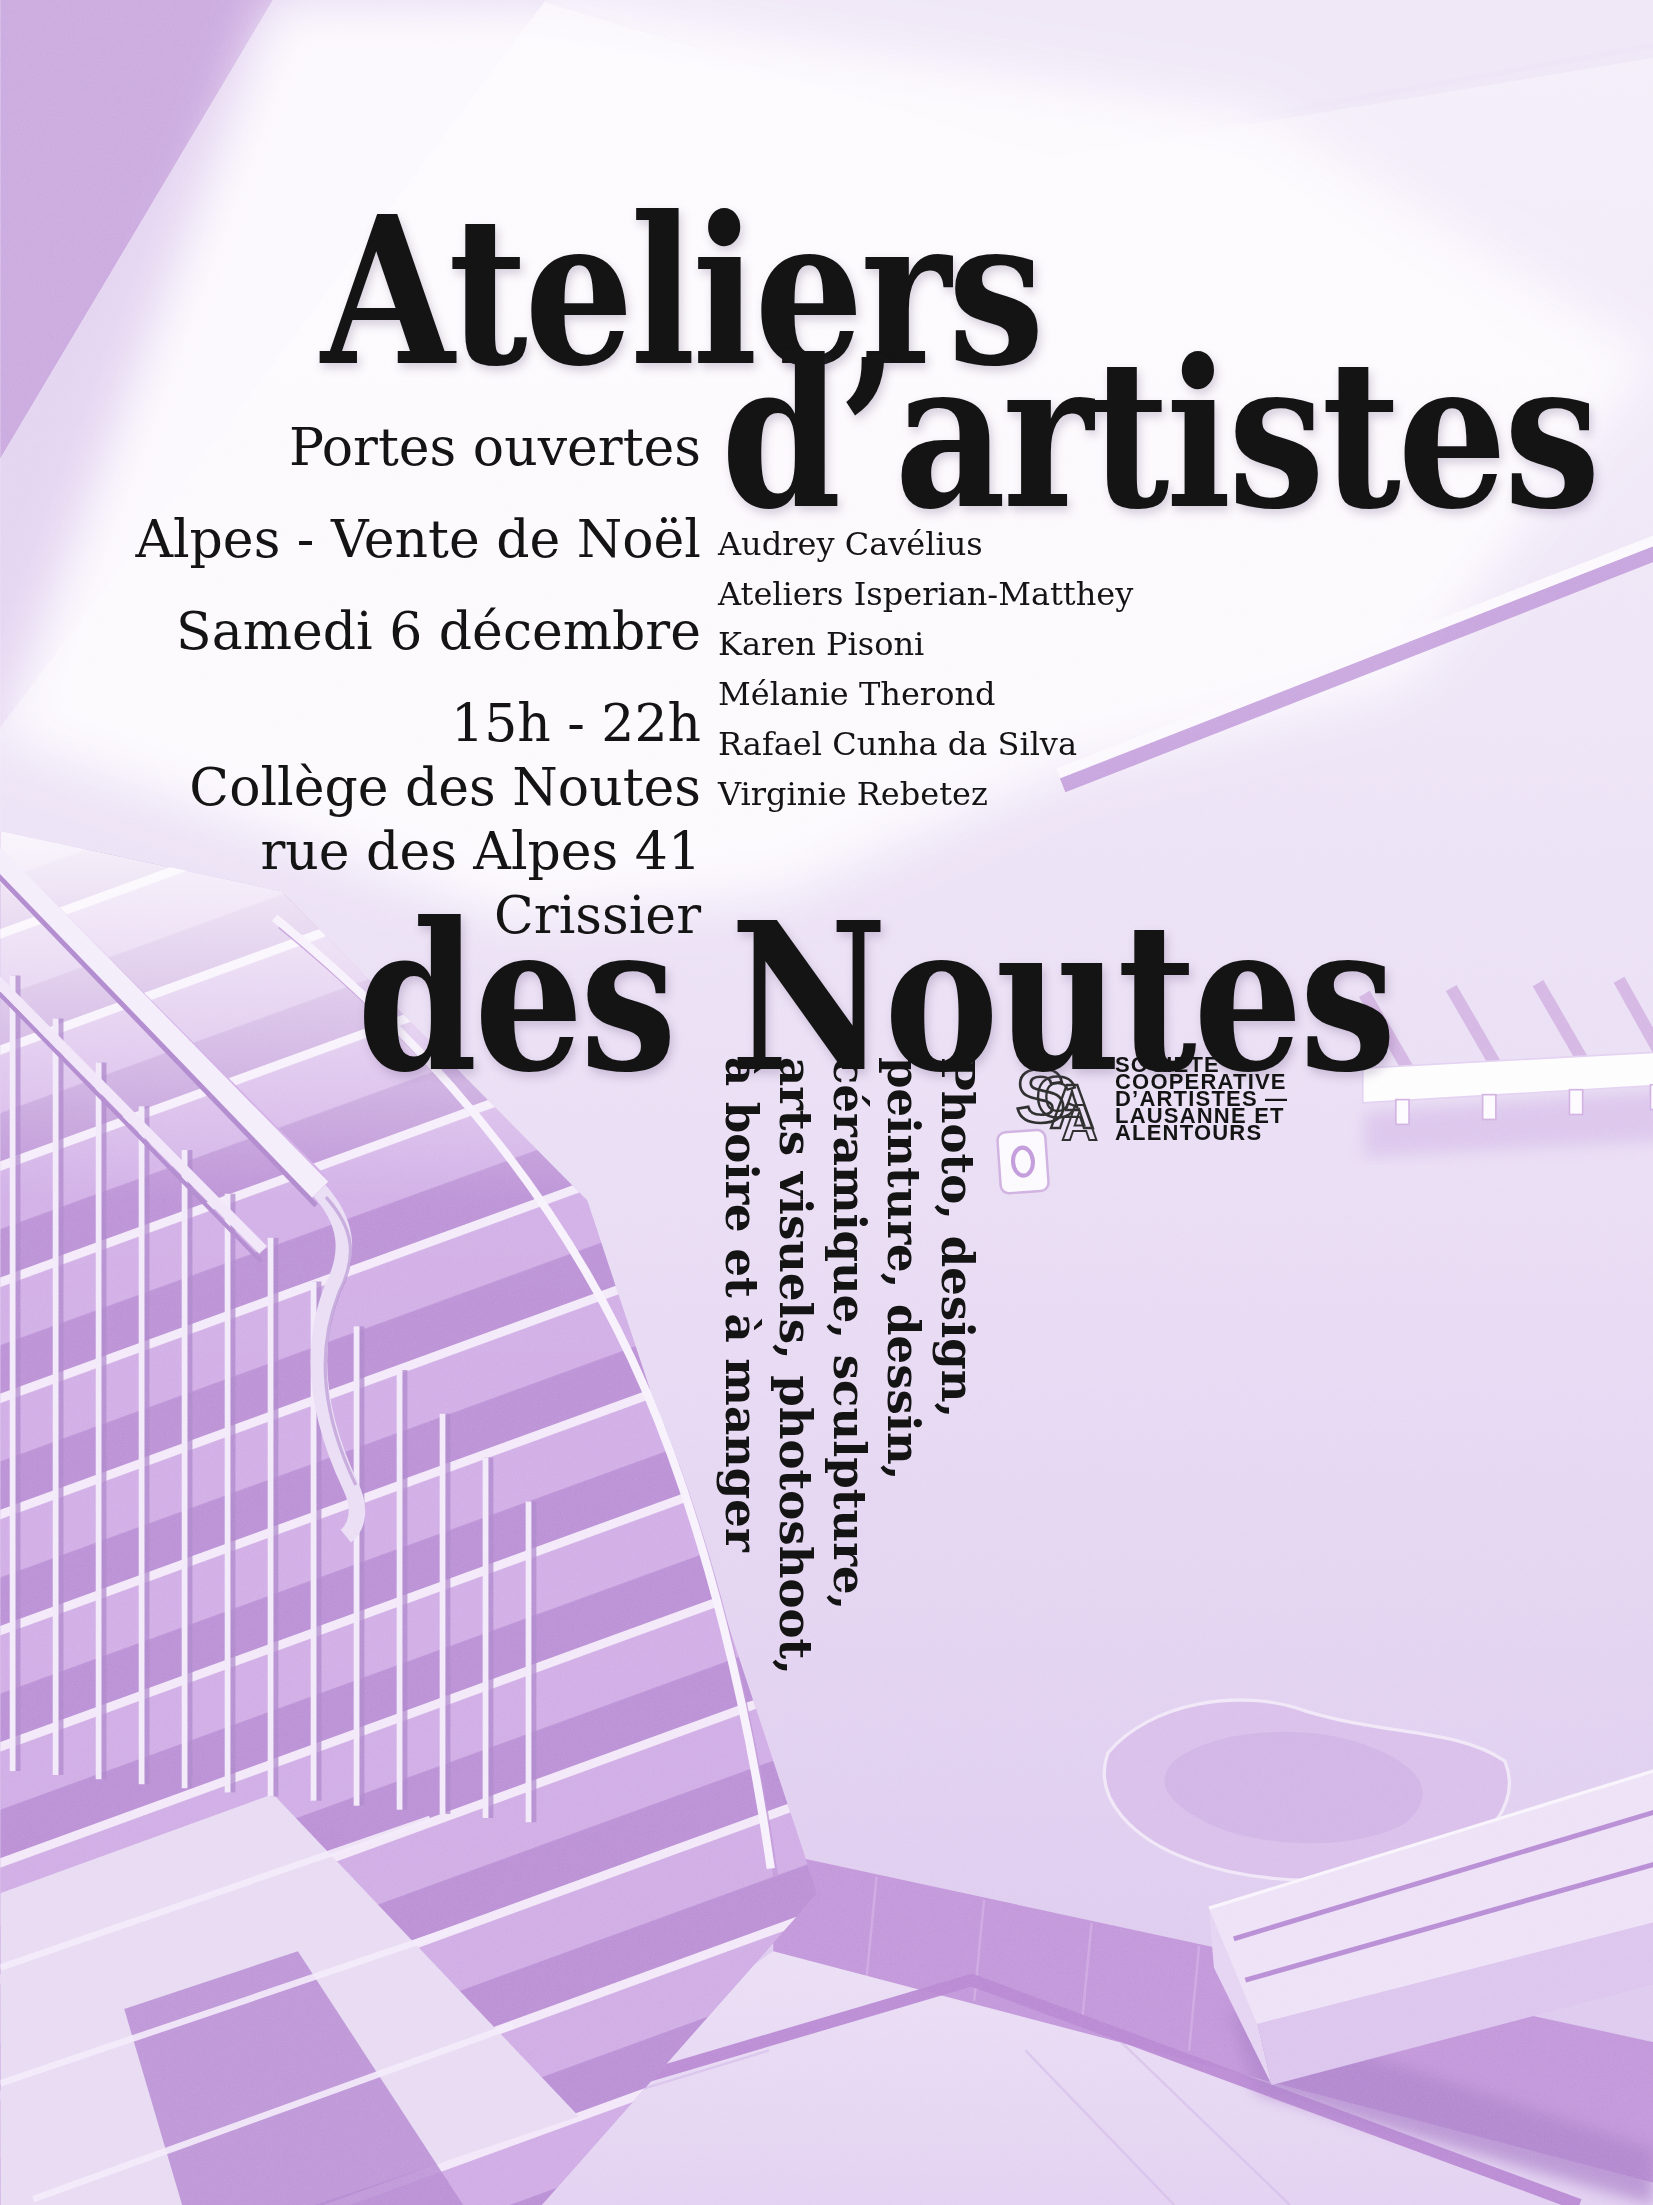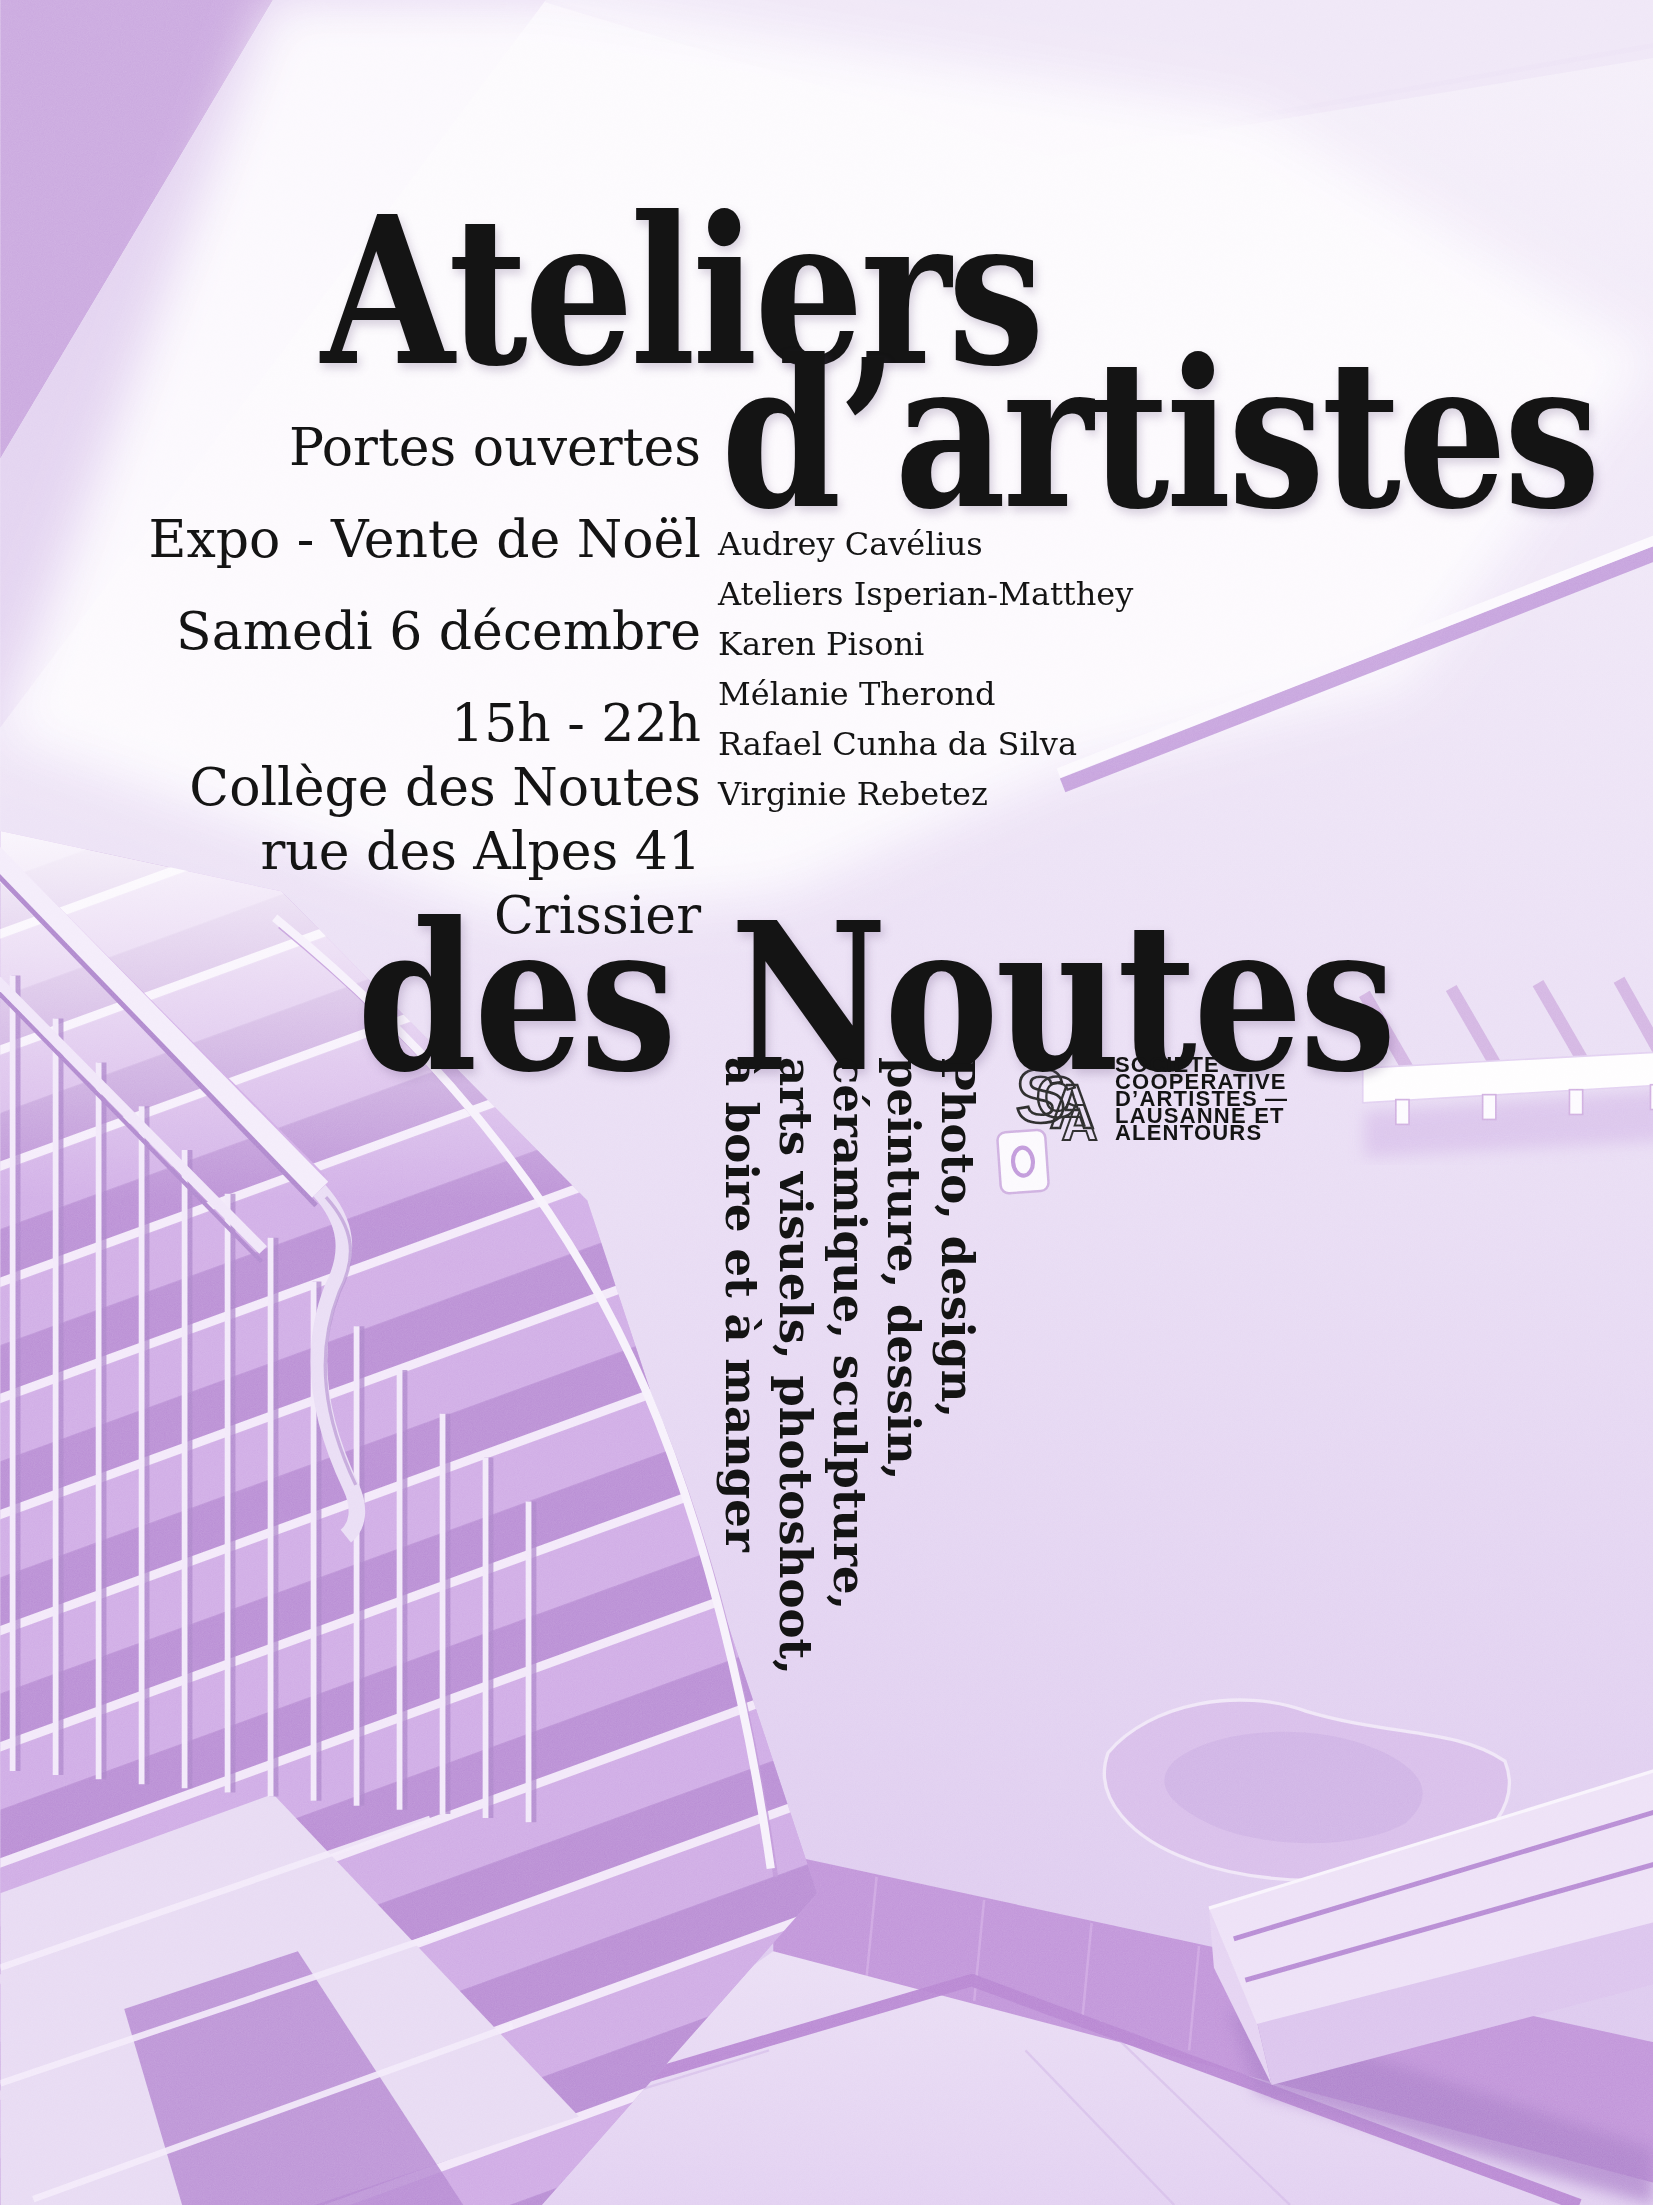--- a/index.html
+++ b/index.html
@@ -210,21 +210,21 @@
 
     <rect x="0" y="0" width="2000" height="2667" filter="url(#grain)" opacity=".22"></rect>
   </svg>
 
   <div class="txt title" style="left:321px;top:189px;">Ateliers</div>
 
   <div class="txt title" style="left:721px;top:332px;">d’artistes</div>
 
   <div class="txt info">
     <div class="b">Portes ouvertes</div>
-    <div class="b">Expo - Vente de Noël</div>
+    <div class="b">Alpes - Vente de Noël</div>
     <div class="b">Samedi 6 décembre</div>
     <div class="b">15h - 22h</div>
     <div class="r">Collège des Noutes</div>
     <div class="r">rue des Alpes 41</div>
     <div class="r">Crissier</div>
   </div>
 
   <div class="txt names">
     <div>Audrey Cavélius</div>
     <div>Ateliers Isperian-Matthey</div>

